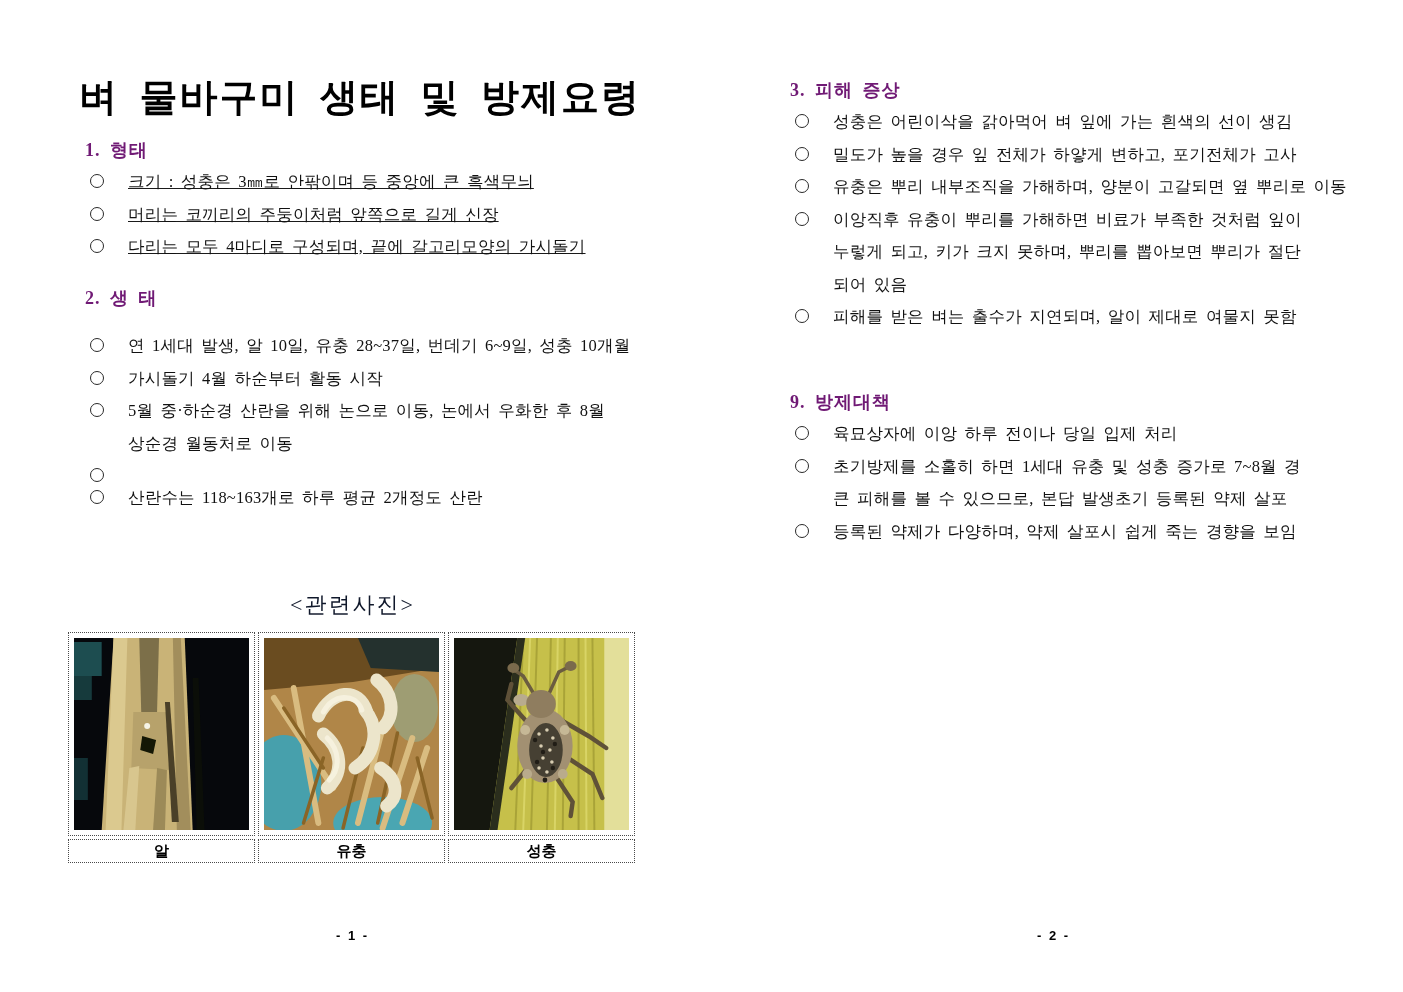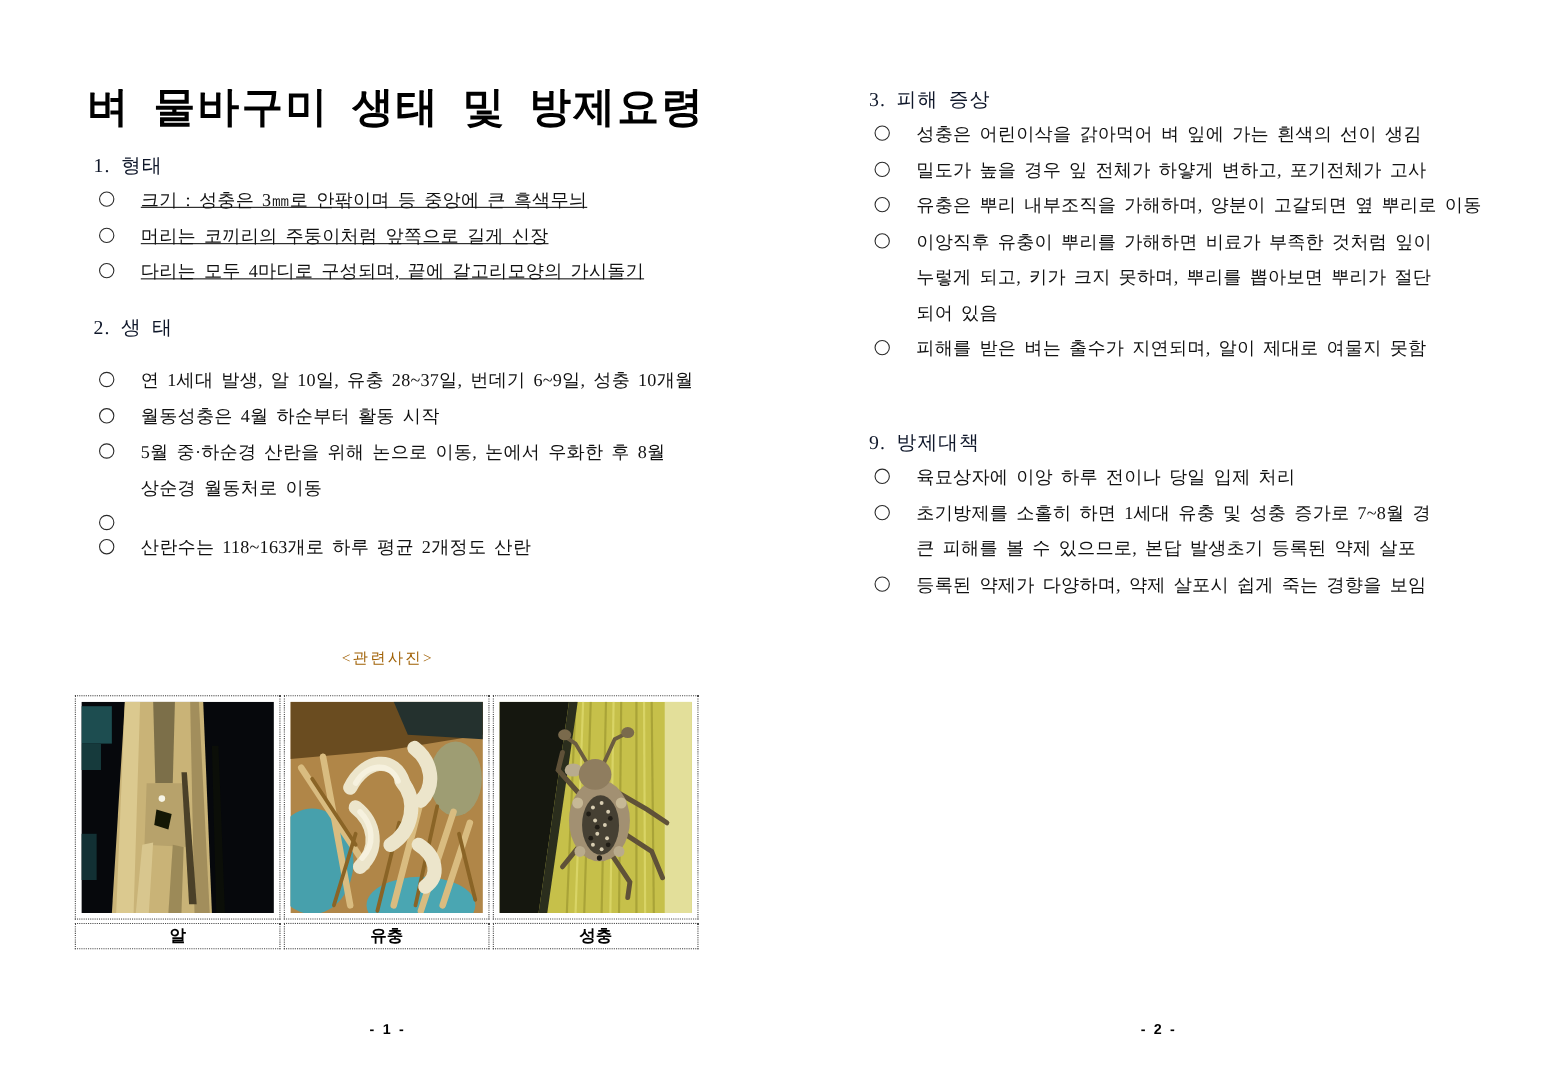--- a/index.html
+++ b/index.html
@@ -16,21 +16,21 @@
   #title{
     left:70px;top:72px;width:580px;
     text-align:center;
     font-family:"Liberation Sans","DejaVu Sans",sans-serif;
     font-weight:bold;font-size:38px;
     letter-spacing:2px;word-spacing:8px;
     color:#000;
   }
   
   .sec-h{
-    font-size:18px;font-weight:normal;color:#0f172a;
+    font-size:18px;font-weight:bold;color:#701a75;
     letter-spacing:1px;word-spacing:4px;
     font-family:"Liberation Serif","DejaVu Serif",serif;
   }
   
   .blist{display:block;}
   .li{display:flex;align-items:flex-start;gap:13px;}
   .bullet{
     flex:0 0 auto;
     width:14px;height:14px;
     border:1.4px solid #2a2a2a;border-radius:50%;
@@ -40,21 +40,21 @@
   }
   .txt{
     white-space:pre-line;
     font-size:16.5px;line-height:32.5px;
     letter-spacing:0.2px;word-spacing:3px;
     color:#111;
   }
   
   #photocap{
     left:85px;top:590px;width:535px;text-align:center;
-    font-size:14px;letter-spacing:2px;color:#a16207;
+    font-size:22px;letter-spacing:2px;color:#0f172a;
   }
   
   #ptable{
     left:68px;top:632px;
     display:grid;
     grid-template-columns:187px 187px 187px;
     grid-template-rows:204px 24px;
     gap:3px;
   }
   .pcell{
@@ -105,21 +105,21 @@
 
   <div class="abs sec-h" style="left:85px;top:286px;">2. 생 태</div>
 
   <div class="abs blist" style="left:90px;top:330px;width:556px;">
     <div class="li">
       <span class="bullet"></span>
       <span class="txt">연 1세대 발생, 알 10일, 유충 28~37일, 번데기 6~9일, 성충 10개월</span>
     </div>
     <div class="li">
       <span class="bullet"></span>
-      <span class="txt">월동성충은 4월 하순부터 활동 시작</span>
+      <span class="txt">가시돌기 4월 하순부터 활동 시작</span>
     </div>
     <div class="li">
       <span class="bullet"></span>
       <span class="txt">5월 중·하순경 산란을 위해 논으로 이동, 논에서 우화한 후 8월
 상순경 월동처로 이동</span>
     </div>
     <div class="li">
       <span class="bullet"></span>
     </div>
     <div class="li">

